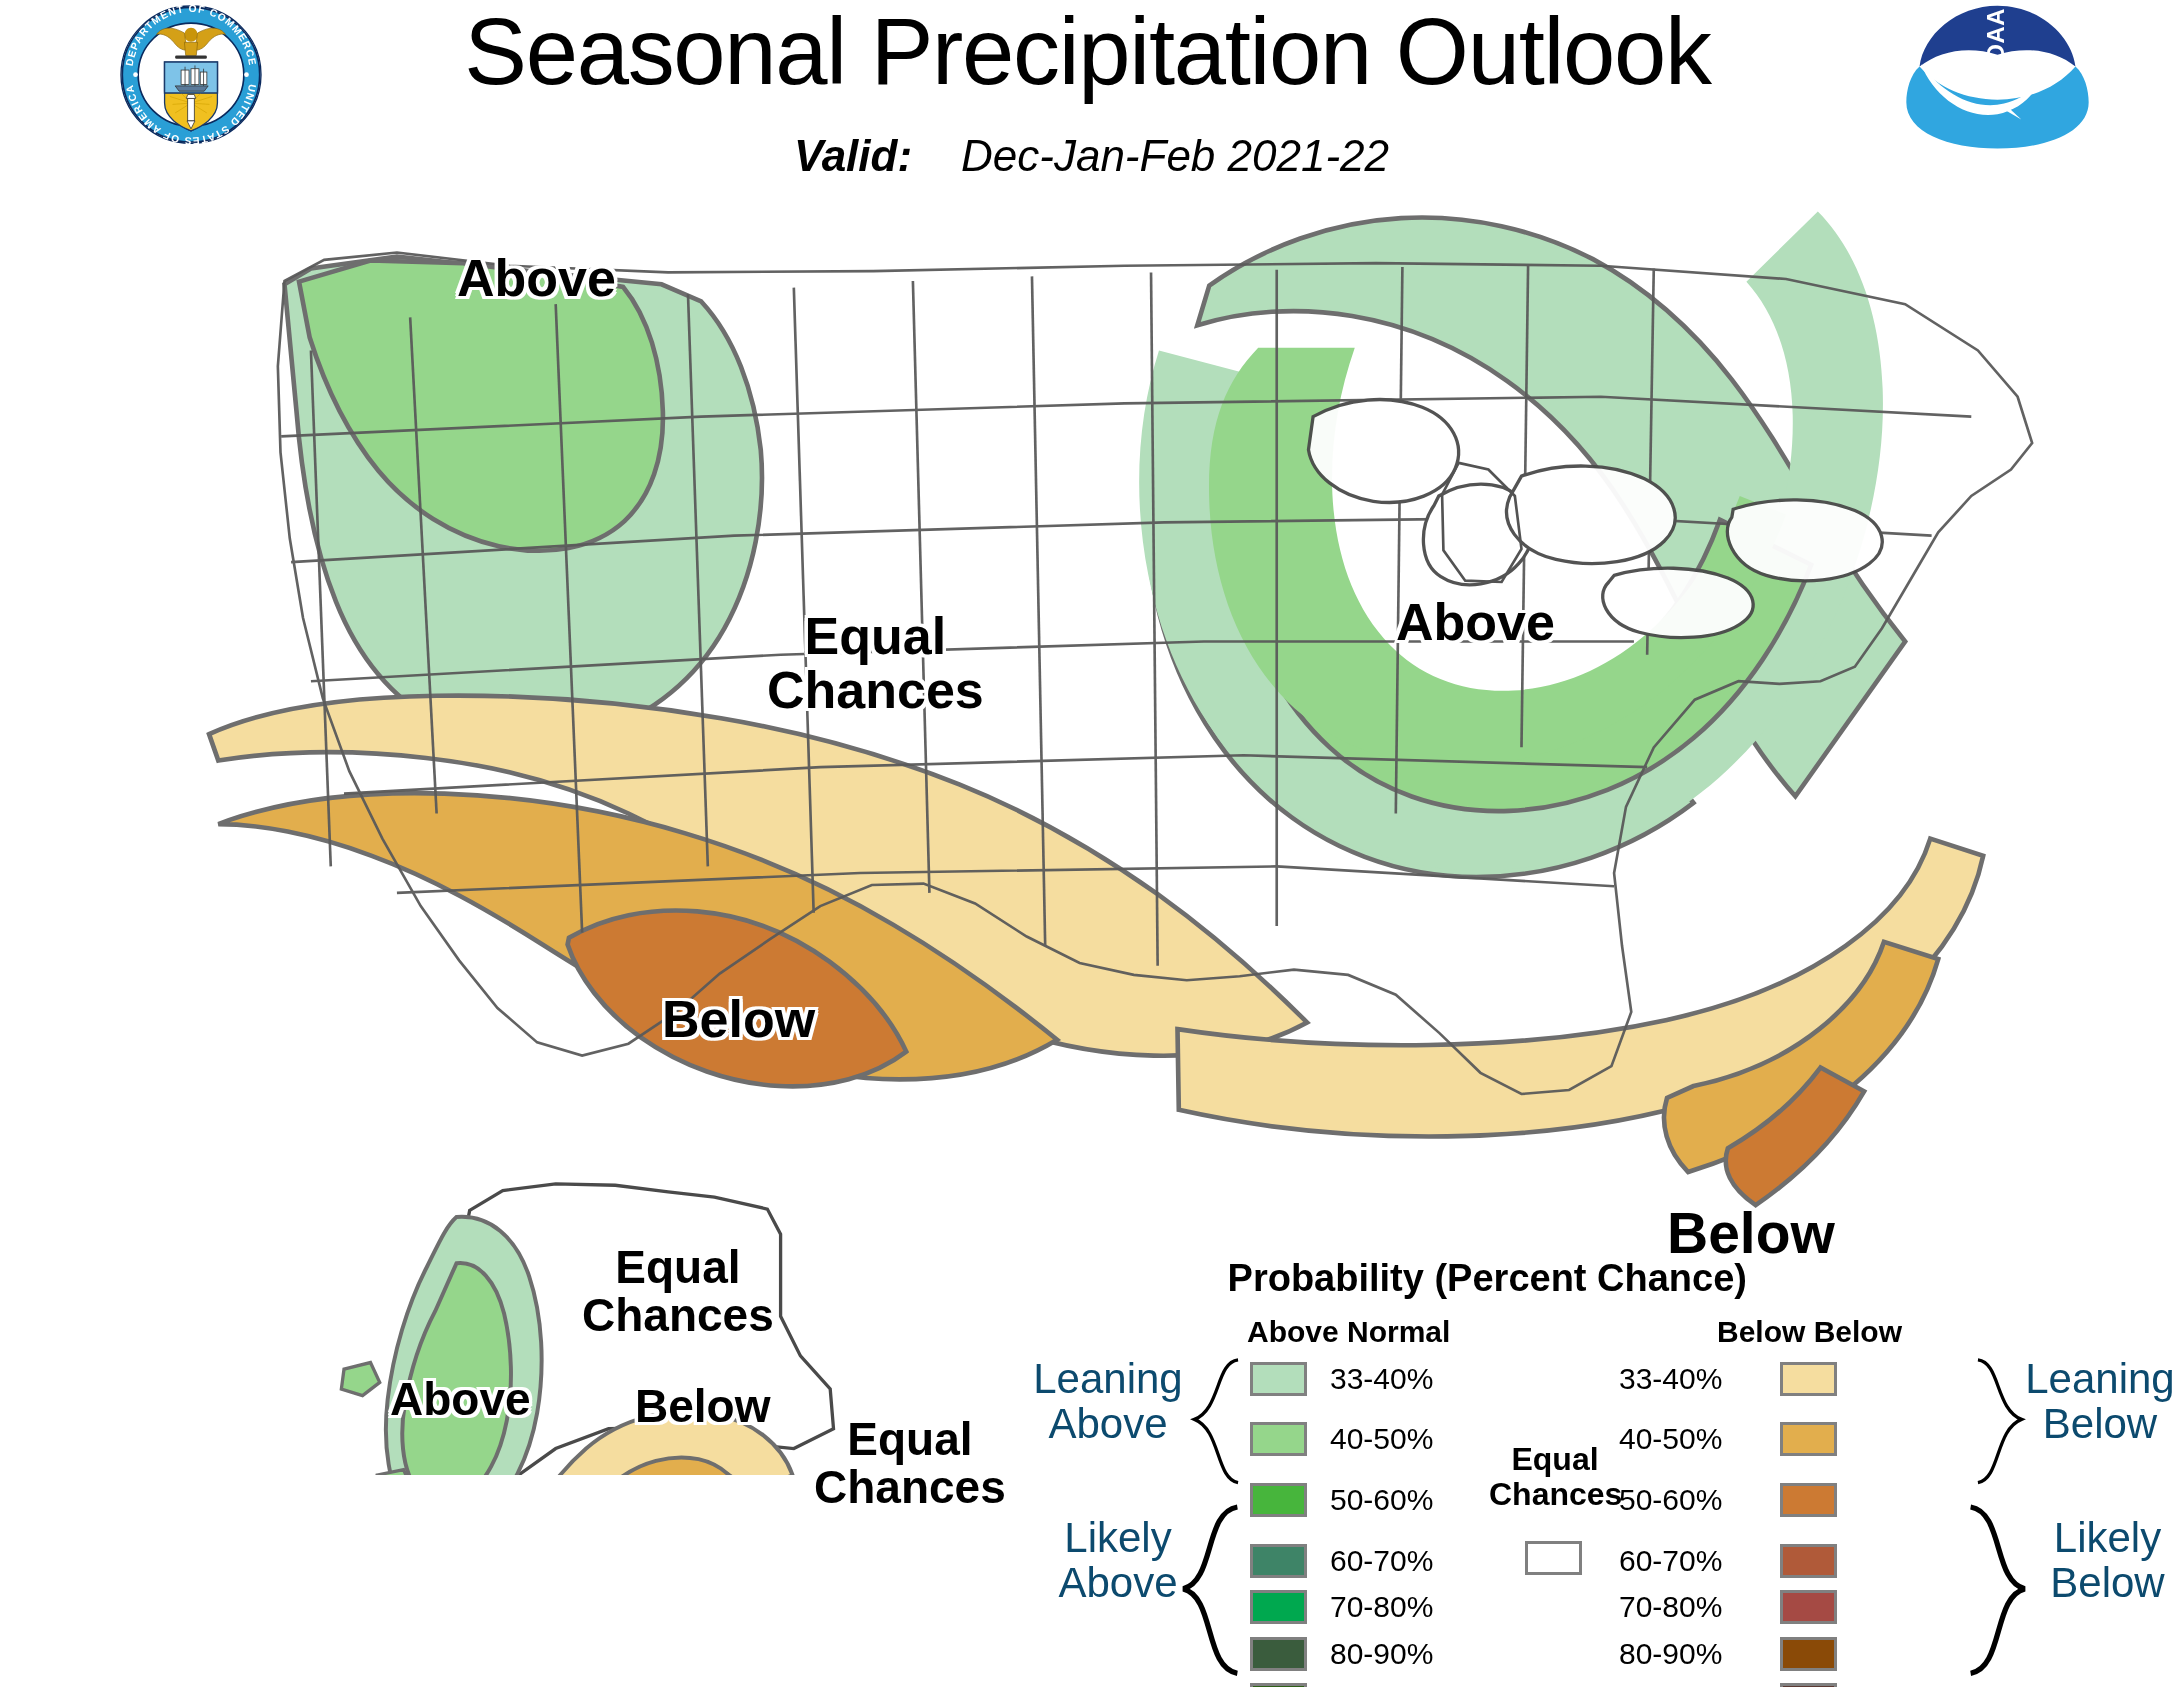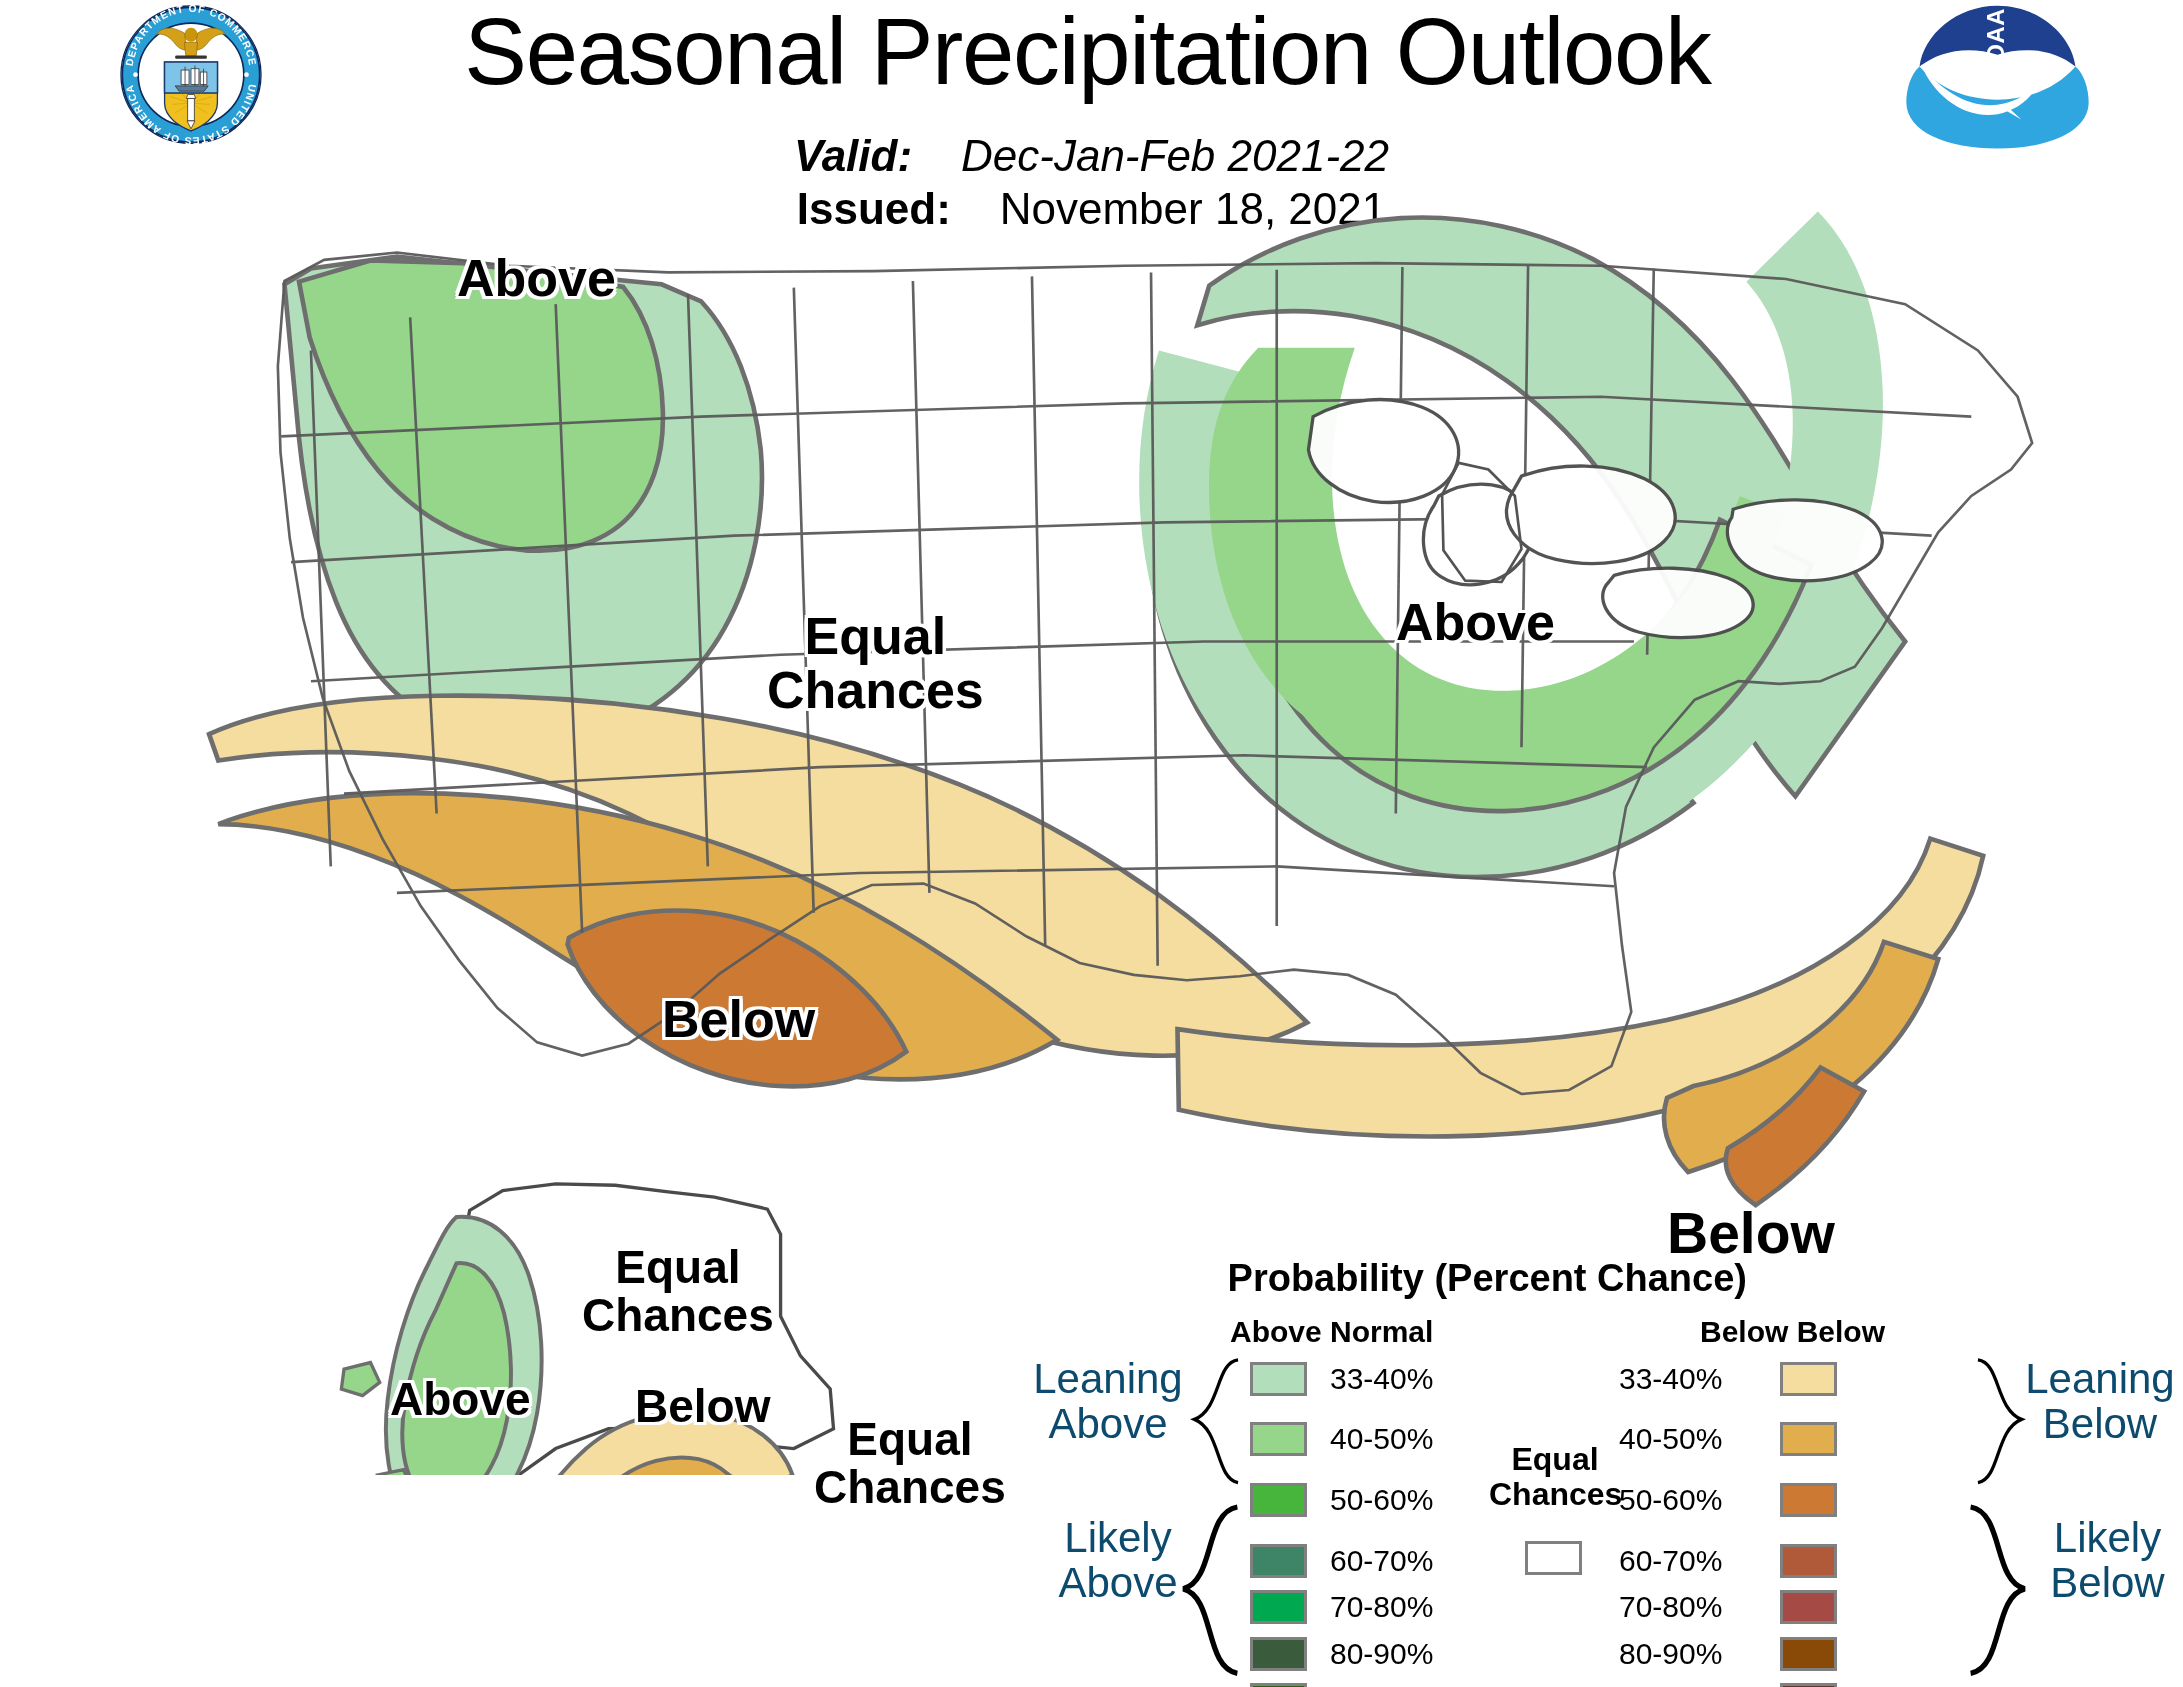--- a/index.html
+++ b/index.html
@@ -41,21 +41,21 @@
   #lbl-florida{left:1667px;top:1204px;font-size:57px;}
   #lbl-ak-above{left:390px;top:1376px;font-size:46px;}
   #lbl-ak-ec1{left:582px;top:1244px;font-size:46px;}
   #lbl-ak-below{left:635px;top:1383px;font-size:46px;}
   #lbl-ak-ec2{left:814px;top:1416px;font-size:46px;}
 
   
   .legend{position:absolute;left:1032px;top:1257px;width:1151px;height:423px;}
   .legend-title{position:absolute;left:172px;top:0;width:543px;text-align:right;
     font-size:38px;font-weight:700;color:#000;white-space:nowrap;}
-  .col-head{position:absolute;font-size:30px;font-weight:700;color:#000;white-space:nowrap;}
+  .col-head{position:absolute;font-size:30px;font-weight:700;color:#000;white-space:nowrap;margin-left:17px;}
   #head-above{left:198px;top:58px;}
   #head-below{left:668px;top:58px;}
 
   .swatch{position:absolute;width:57px;height:34px;border:3.3px solid #808080;box-sizing:border-box;}
   .swatch-ec{position:absolute;width:57px;height:34px;border:3.3px solid #808080;box-sizing:border-box;background:#fff;}
   .pct{position:absolute;font-size:30px;color:#000;white-space:nowrap;}
 
   .bracket-lbl{position:absolute;font-size:42px;color:#0c4a6e;text-align:center;
     line-height:1.08;white-space:pre;}
   #lb-lean-above{left:0px;top:99px;width:152px;}
@@ -144,25 +144,20 @@
       </g>
     </svg>
   </div>
 
   <div class="main-title">Seasonal Precipitation Outlook</div>
   <div class="valid-line">
     <span class="vlabel">Valid:</span>
     <span>&nbsp;&nbsp;</span>
     <span>Dec-Jan-Feb 2021-22</span>
   </div>
-  <div class="issued-line">
-    <span class="vlabel">Issued:</span>
-    <span>&nbsp;&nbsp;</span>
-    <span>November 18, 2021</span>
-  </div>
 
   <div class="map-wrap">
   <svg viewBox="0 0 3300 2000" xmlns="http://www.w3.org/2000/svg">
     <defs>
       <clipPath id="conusClip">
         <path d="M430 190 L500 160 L560 150 L640 150 L760 175 L980 185 L1300 185 L1800 170
                  L2250 165 L2600 180 L2850 215 L2980 290 L3030 360 L3060 430 L3040 470
                  L2990 505 L2930 560 L2880 640 L2840 700 L2800 760 L2760 790 L2700 800
                  L2640 790 L2580 800 L2520 860 L2470 960 L2450 1060 L2460 1170 L2470 1270
                  L2440 1360 L2380 1400 L2310 1410 L2250 1380 L2190 1320 L2130 1260

